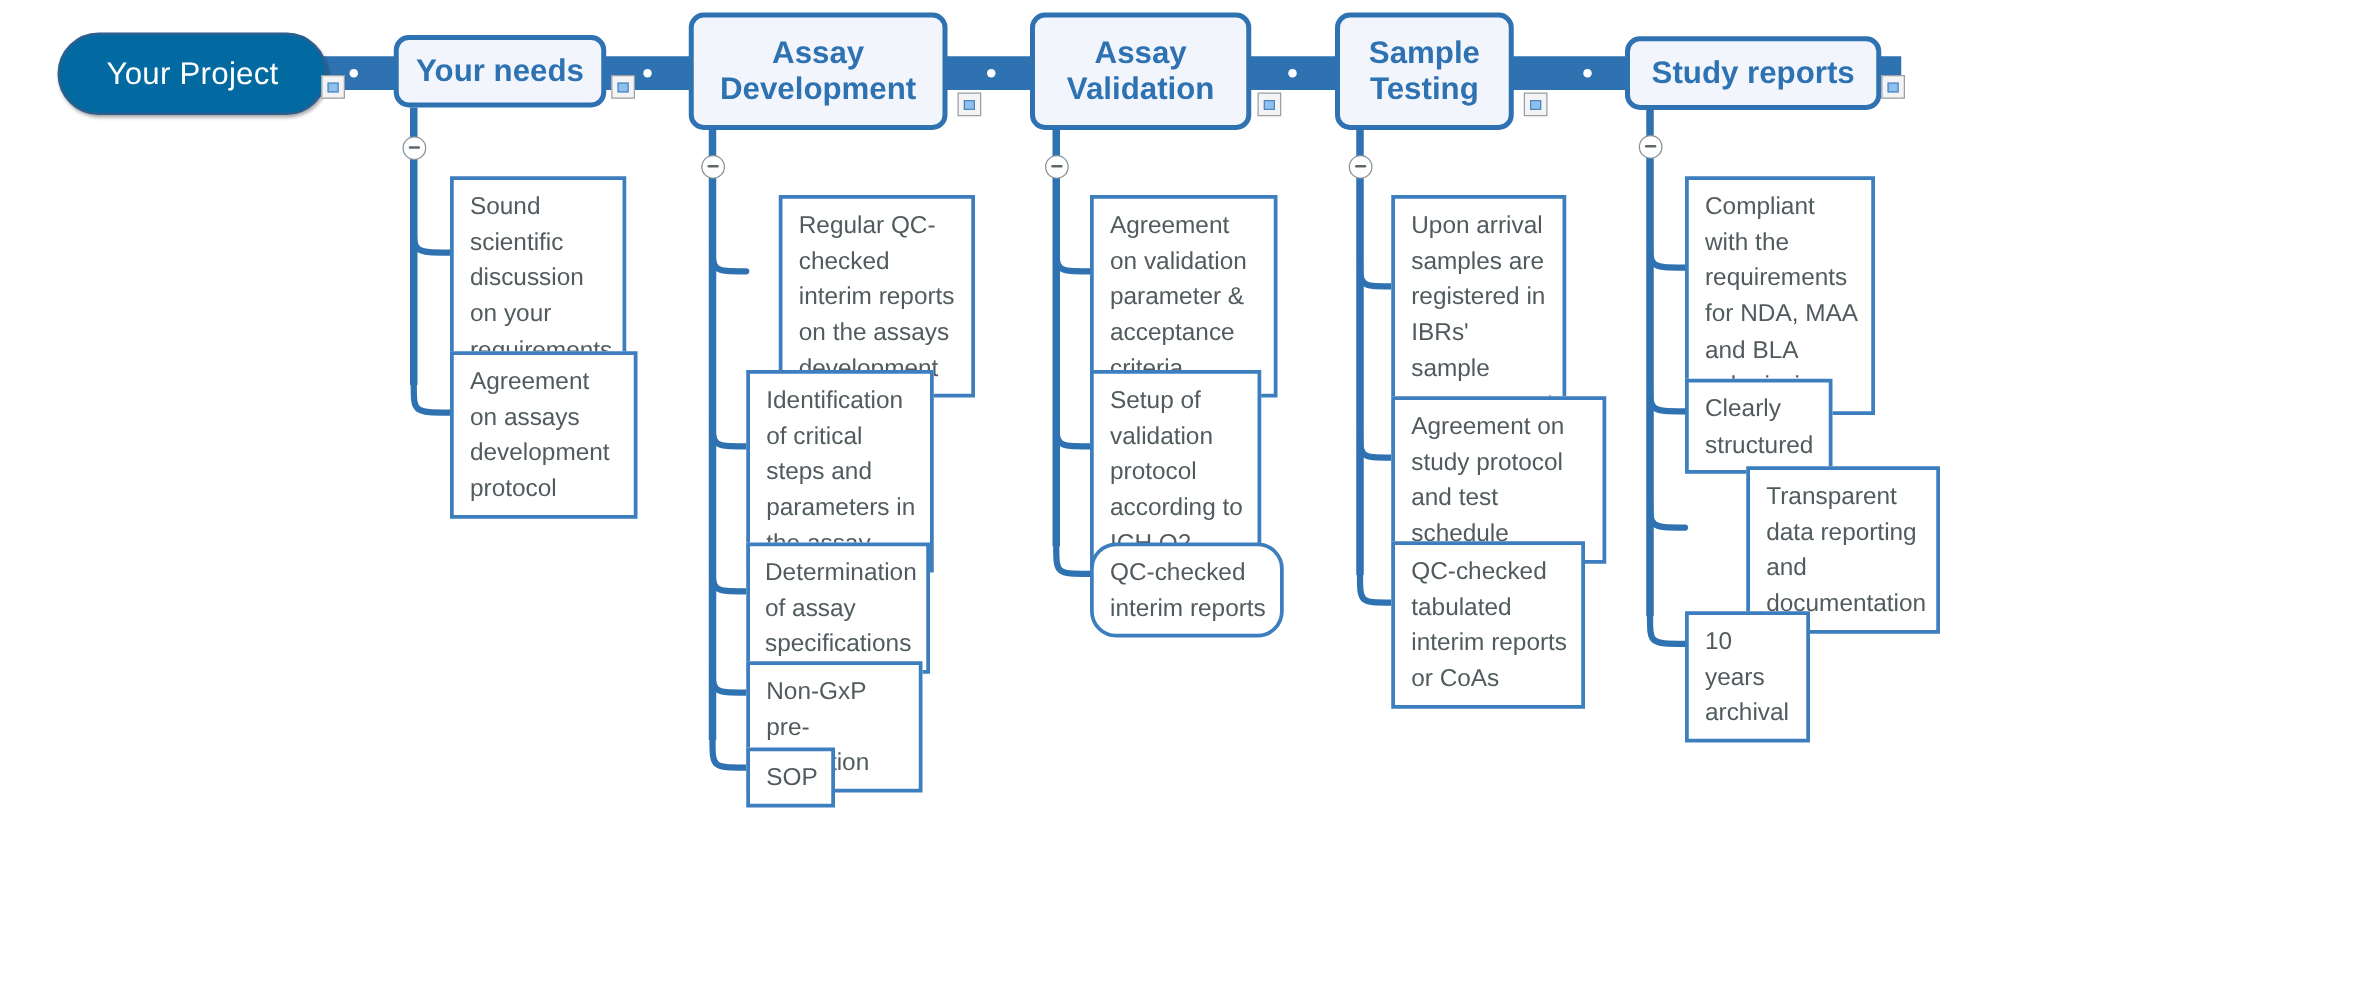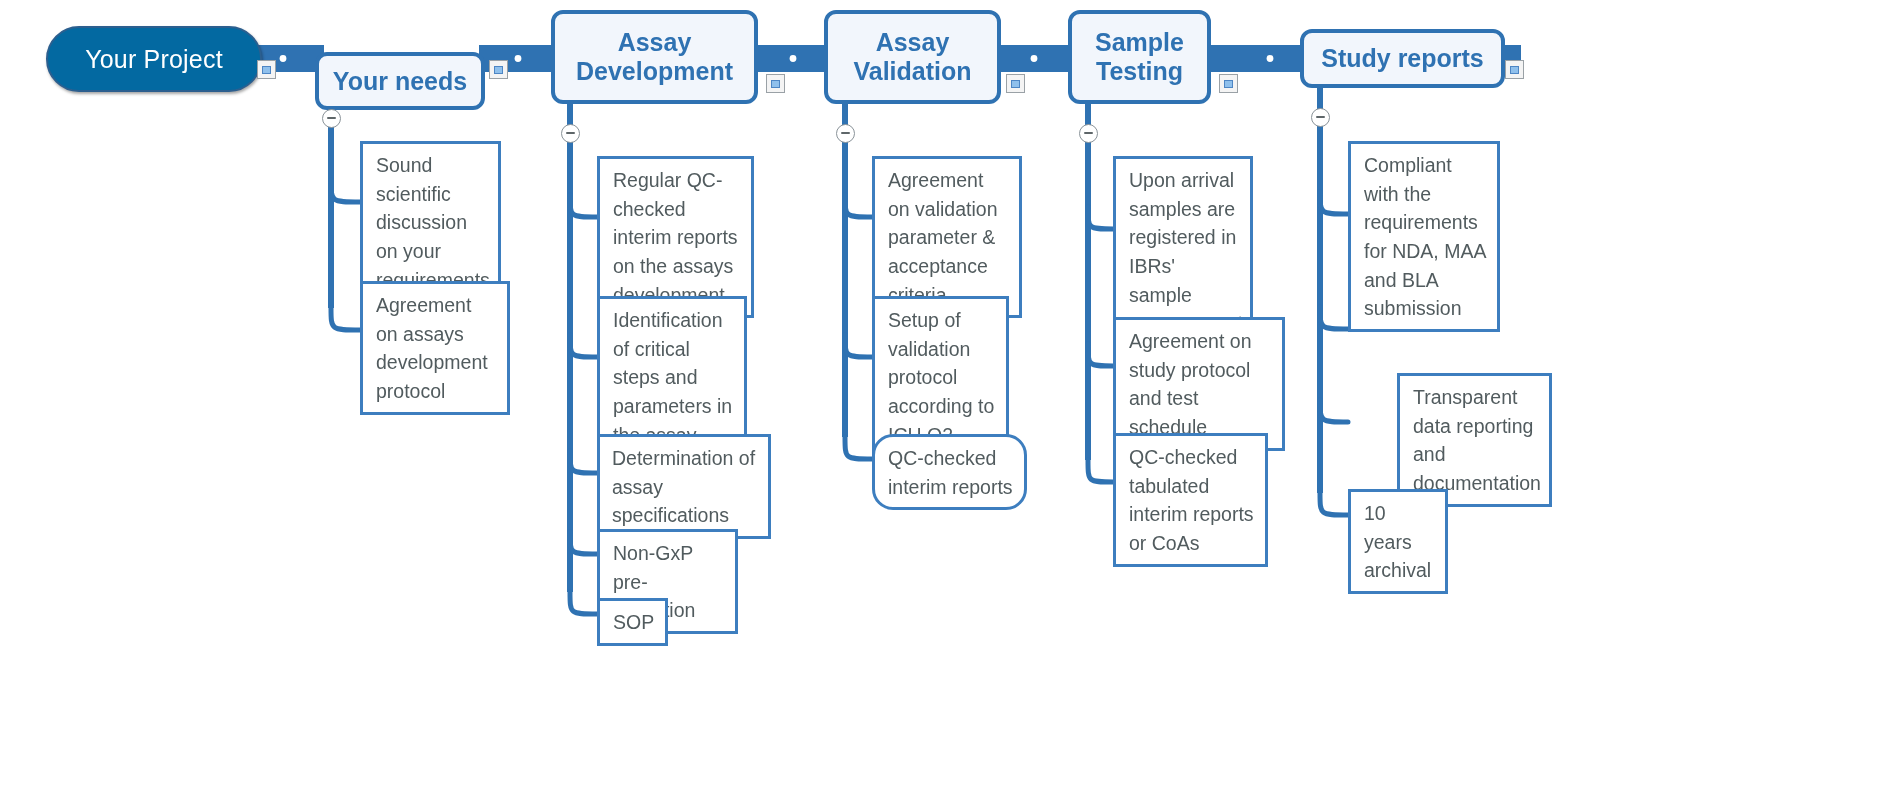--- a/index.html
+++ b/index.html
@@ -114,51 +114,52 @@
       <path d="M 1088 207 C 1088 229, 1088 229, 1113 229" stroke="#2F72B2" stroke-width="5" fill="none" stroke-linecap="round"></path>
       <path d="M 1088 344 C 1088 366, 1088 366, 1113 366" stroke="#2F72B2" stroke-width="5" fill="none" stroke-linecap="round"></path>
       <path d="M 1088 460 C 1088 482, 1088 482, 1113 482" stroke="#2F72B2" stroke-width="5" fill="none" stroke-linecap="round"></path>
       <path d="M 1320 88 L 1320 493" stroke="#2F72B2" stroke-width="6" fill="none"></path>
       <path d="M 1320 192 C 1320 214, 1320 214, 1348 214" stroke="#2F72B2" stroke-width="5" fill="none" stroke-linecap="round"></path>
       <path d="M 1320 307 C 1320 329, 1320 329, 1348 329" stroke="#2F72B2" stroke-width="5" fill="none" stroke-linecap="round"></path>
       <path d="M 1320 400 C 1320 422, 1320 422, 1348 422" stroke="#2F72B2" stroke-width="5" fill="none" stroke-linecap="round"></path>
       <path d="M 1320 493 C 1320 515, 1320 515, 1348 515" stroke="#2F72B2" stroke-width="5" fill="none" stroke-linecap="round"></path>
     </svg>
 <div class="root-node" style="left:46px;top:26px;width:212px;height:62px;">Your Project</div>
-    <div class="stage-node" style="left:315px;top:28px;width:170px;height:58px;margin-top:24px;">Your needs</div>
+    <div class="stage-node" style="left:315px;top:28px;width:170px;height:58px;">Your needs</div>
     <div class="stage-node" style="left:551px;top:10px;width:207px;height:94px;">Assay Development</div>
     <div class="stage-node" style="left:824px;top:10px;width:177px;height:94px;">Assay Validation</div>
     <div class="stage-node" style="left:1068px;top:10px;width:143px;height:94px;">Sample Testing</div>
     <div class="stage-node" style="left:1300px;top:29px;width:205px;height:59px;">Study reports</div>
     <div class="leaf-node" style="left:360px;top:141px;width:141px;min-height:122px;">Sound scientific discussion on your requirements</div>
     <div class="leaf-node" style="left:360px;top:281px;width:150px;min-height:98px;">Agreement on assays development protocol</div>
     <div class="collapse-btn" style="left:321.5px;top:108.5px;">
       <div class="bar"></div>
     </div>
-    <div class="leaf-node" style="left:597px;top:156px;width:157px;min-height:122px;">Regular QC-checked interim reports on the assays development</div>
+    <div class="leaf-node" style="left:623px;top:156px;width:157px;min-height:122px;">Regular QC-checked interim reports on the assays development</div>
     <div class="leaf-node" style="left:597px;top:296px;width:150px;min-height:122px;">Identification of critical steps and parameters in the assay</div>
-    <div class="leaf-node" style="left:597px;top:434px;width:174px;min-height:78px;padding-left:12px;">Determination of assay specifications</div>
+    <div class="leaf-node" style="left:597px;top:434px;width:147px;min-height:78px;padding-left:12px;">Determination of assay specifications</div>
     <div class="leaf-node" style="left:597px;top:529px;width:141px;min-height:50px;">Non-GxP pre-validation</div>
     <div class="leaf-node" style="left:597px;top:598px;width:71px;min-height:32px;">SOP</div>
     <div class="collapse-btn" style="left:560.5px;top:123.5px;">
       <div class="bar"></div>
     </div>
     <div class="leaf-node" style="left:872px;top:156px;width:150px;min-height:122px;">Agreement on validation parameter &amp; acceptance criteria</div>
     <div class="leaf-node" style="left:872px;top:296px;width:137px;min-height:122px;">Setup of validation protocol according to ICH Q2 (R1)</div>
     <div class="leaf-node" style="left:872px;top:434px;width:155px;min-height:50px;border-radius:21px;">QC-checked interim reports</div>
     <div class="collapse-btn" style="left:835.5px;top:123.5px;">
       <div class="bar"></div>
     </div>
     <div class="leaf-node" style="left:1113px;top:156px;width:140px;min-height:146px;">Upon arrival samples are registered in IBRs' sample management system</div>
     <div class="leaf-node" style="left:1113px;top:317px;width:172px;min-height:98px;">Agreement on study protocol and test schedule</div>
     <div class="leaf-node" style="left:1113px;top:433px;width:155px;min-height:98px;">QC-checked tabulated interim reports or CoAs</div>
     <div class="collapse-btn" style="left:1078.5px;top:123.5px;">
       <div class="bar"></div>
     </div>
     <div class="leaf-node" style="left:1348px;top:141px;width:152px;min-height:146px;">Compliant with the requirements for NDA, MAA and BLA submission</div>
+    <div class="leaf-node" style="left:1348px;top:303px;width:118px;min-height:52px;">Clearly structured</div>
     <div class="leaf-node" style="left:1397px;top:373px;width:155px;min-height:98px;">Transparent data reporting and documentation</div>
     <div class="leaf-node" style="left:1348px;top:489px;width:100px;min-height:52px;">10 years archival</div>
     <div class="collapse-btn" style="left:1310.5px;top:107.5px;">
       <div class="bar"></div>
     </div>
     <div class="note-badge" style="left:257px;top:60px;">
       <div class="inner"></div>
     </div>
     <div class="note-badge" style="left:489px;top:60px;">
       <div class="inner"></div>

